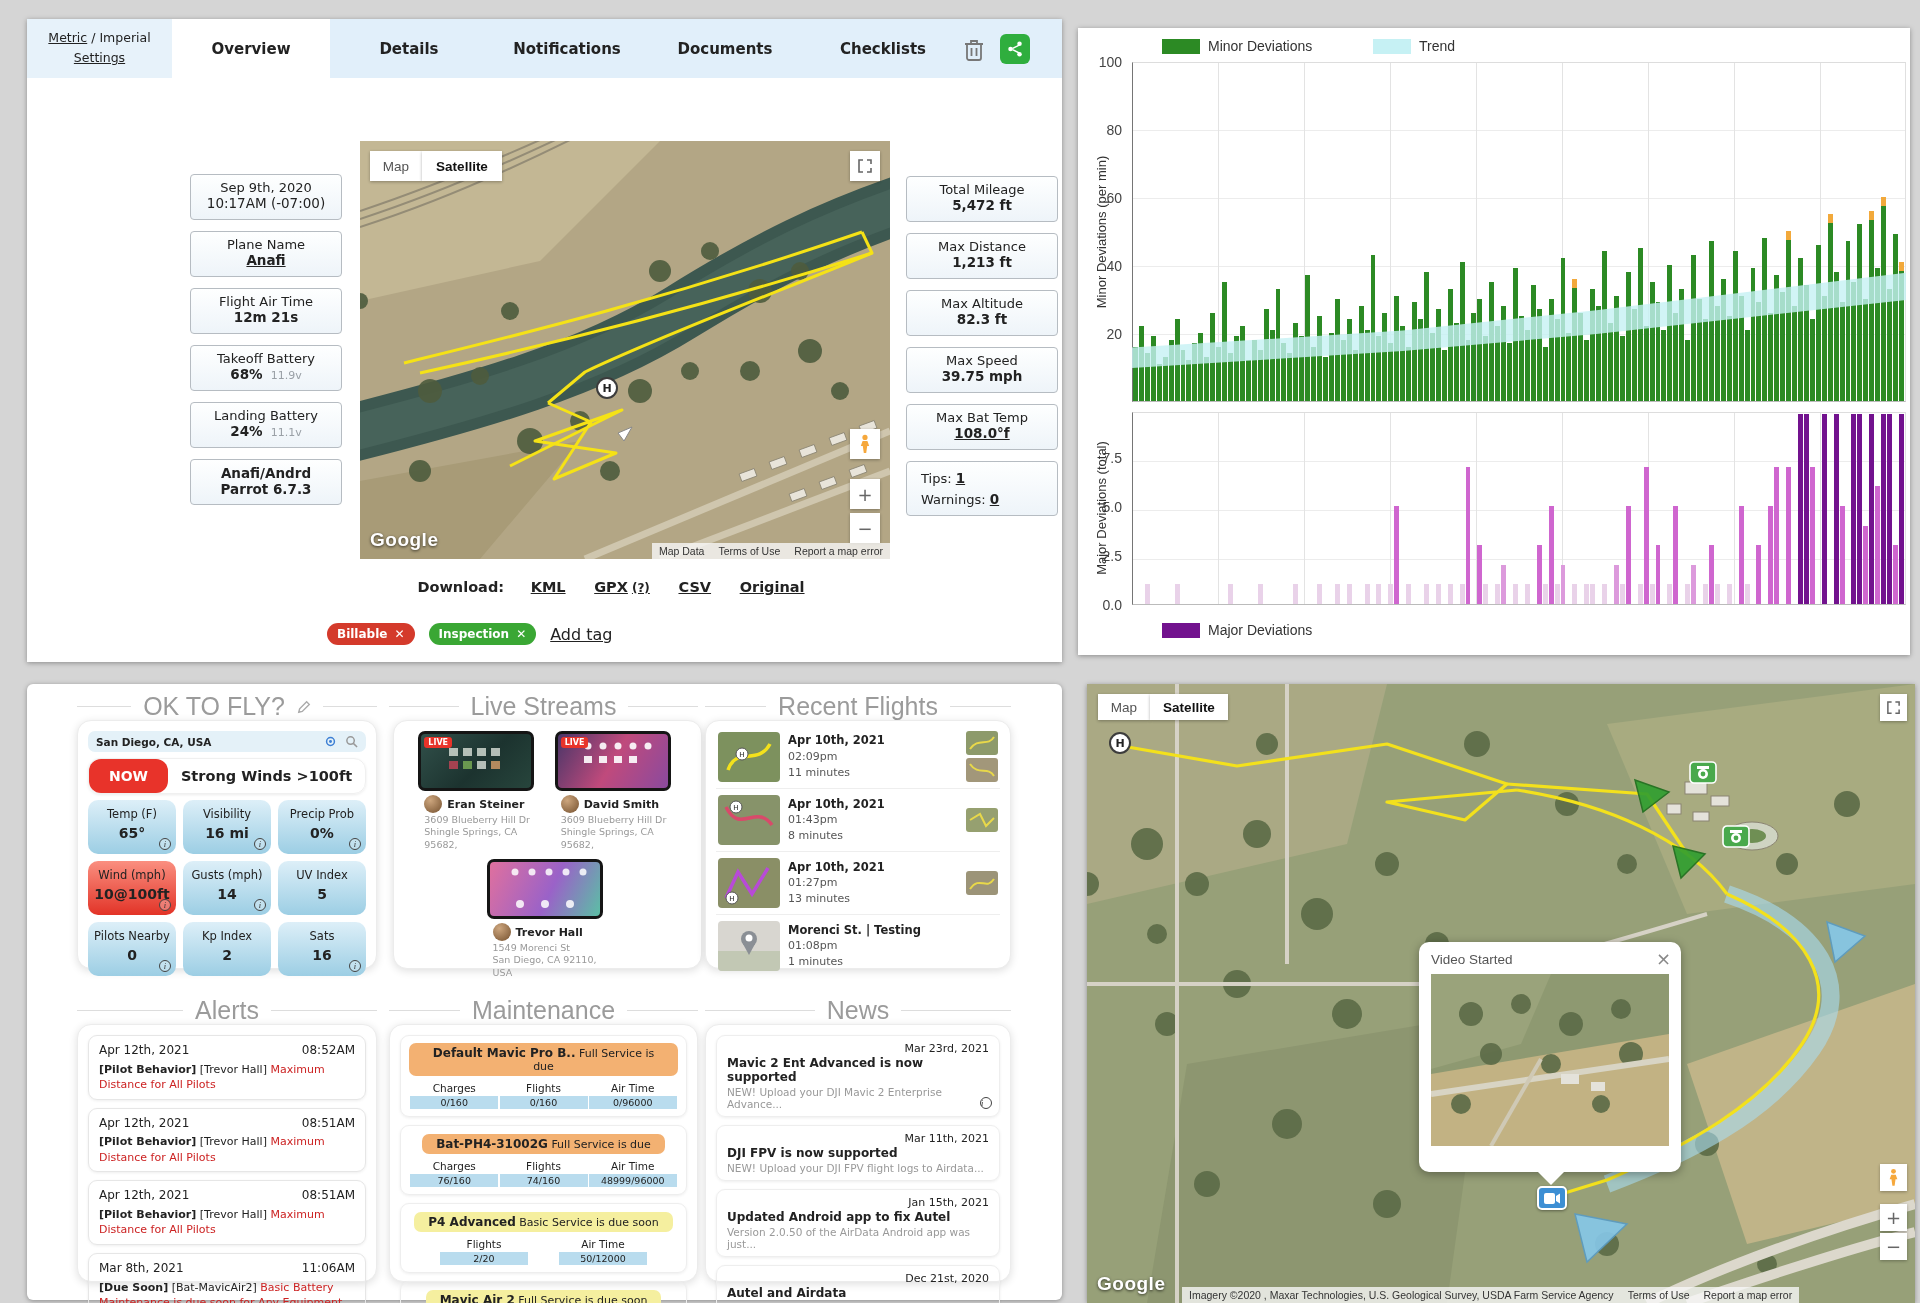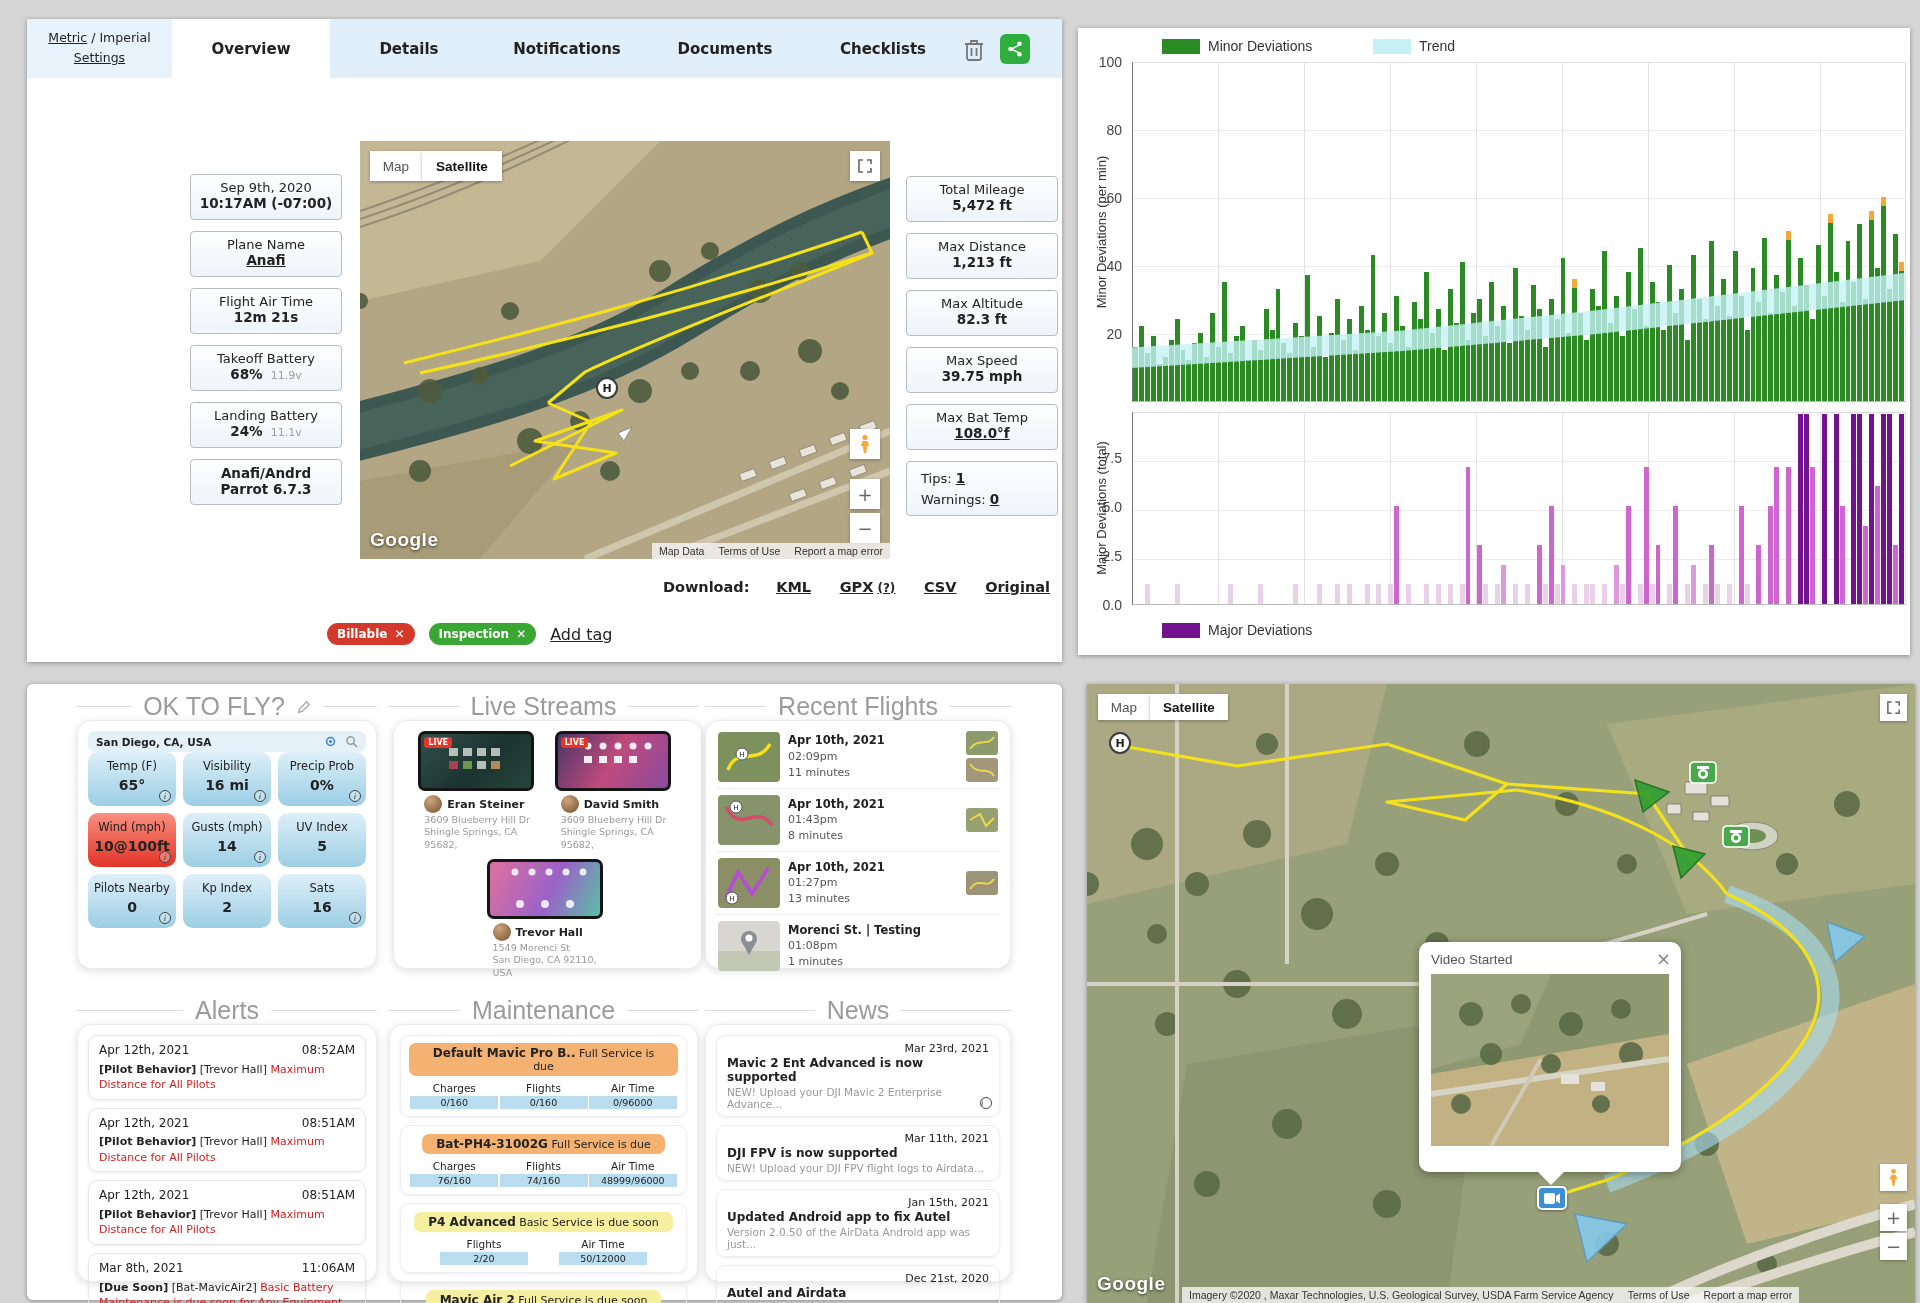--- a/index.html
+++ b/index.html
@@ -26,21 +26,21 @@
 .tipsbox{text-align:left;padding:6px 0 6px 14px;font-size:13px;line-height:1.5}
 
 .gmap{position:absolute;overflow:hidden;background:#b3a685}
 .gbtn{position:absolute;top:10px;height:30px;background:#fff;font-size:13.5px;color:#555;display:flex;align-items:center;justify-content:center;box-shadow:0 1px 3px rgba(0,0,0,.3);cursor:pointer;font-family:"Liberation Sans",sans-serif}
 .gbtn.on{font-weight:bold;color:#111}
 .sq{position:absolute;width:30px;height:30px;background:#fff;box-shadow:0 1px 3px rgba(0,0,0,.3);display:flex;align-items:center;justify-content:center;cursor:pointer;font-size:18px;color:#666}
 .glogo{position:absolute;left:10px;bottom:8px;color:#fff;font-size:19px;font-weight:bold;letter-spacing:.5px;text-shadow:0 1px 3px rgba(0,0,0,.7);font-family:"Liberation Sans",sans-serif}
 .attr{position:absolute;bottom:0;right:0;display:flex;font-size:10.5px;color:#333;font-family:"Liberation Sans",sans-serif}
 .attr span{background:rgba(248,248,248,.8);padding:2px 7px;white-space:nowrap}
 .hmark{position:absolute;width:22px;height:22px;border-radius:50%;background:#fff;border:2px solid #3c3c3c;display:flex;align-items:center;justify-content:center;font-weight:bold;font-size:11px;cursor:pointer}
-.dlrow{position:absolute;left:145px;right:0;top:560px;text-align:right;font-size:14.5px}
+.dlrow{position:absolute;left:145px;right:0;top:560px;text-align:center;font-size:14.5px}
 .dlrow b{margin-right:10px}
 .dlrow .lnk{font-weight:bold;margin:0 12px}
 .dlrow .help{font-size:12px;margin-left:-8px}
 .tagrow{position:absolute;left:300px;top:604px;display:flex;align-items:center;gap:14px}
 .tagpill{color:#fff;font-weight:bold;font-size:12px;padding:4px 10px;border-radius:12px;display:flex;gap:7px;align-items:center}
 .tagx{cursor:pointer}
 
 .p-tr{left:1078px;top:28px;width:832px;height:627px;font-family:"Liberation Sans",sans-serif}
 .leg{position:absolute;display:flex;align-items:center;gap:8px;font-size:14px;color:#333}
 .sw{width:38px;height:15px;display:inline-block}
@@ -144,21 +144,21 @@
                 <path d="M7 11l10-5 1 1.8-10 5zM7 13l10 5 1-1.8-10-5z"></path>
               </g>
             </svg>
         </div>
       </div>
     </div>
   </div>
 
   <div class="statbox" style="left:163px;top:155px">
       <div>Sep 9th, 2020</div>
-      <div class="v" style="font-weight:bold">10:17AM (-07:00)</div>
+      <div class="v" style="font-weight:normal">10:17AM (-07:00)</div>
     </div>
   <div class="statbox" style="left:163px;top:212px">
       <div>Plane Name</div>
       <div class="v u">Anafi</div>
     </div>
   <div class="statbox" style="left:163px;top:269px">
       <div>Flight Air Time</div>
       <div class="v">12m 21s</div>
     </div>
   <div class="statbox" style="left:163px;top:326px">
@@ -606,20 +606,24 @@
         <svg width="13" height="13" viewBox="0 0 14 14">
             <circle cx="7" cy="7" r="4.2" fill="none" stroke="#3d7fd4" stroke-width="1.6"></circle>
             <circle cx="7" cy="7" r="1.6" fill="#3d7fd4"></circle>
           </svg>
         <svg width="13" height="13" viewBox="0 0 14 14">
             <circle cx="6" cy="6" r="4" fill="none" stroke="#999" stroke-width="1.6"></circle>
             <path d="M9 9l4 4" stroke="#999" stroke-width="1.6"></path>
           </svg>
       </span>
     </div>
+    <div class="nowrow">
+      <span class="nowbtn">NOW</span>
+      <span class="nowmsg">Strong Winds &gt;100ft</span>
+    </div>
     <div class="wgrid">
       <div class="wcell">
           <div>Temp (F)</div>
           <div class="wval">65°</div>
           <span class="info"></span>
         </div>
       <div class="wcell">
           <div>Visibility</div>
           <div class="wval">16 mi</div>
           <span class="info"></span>

